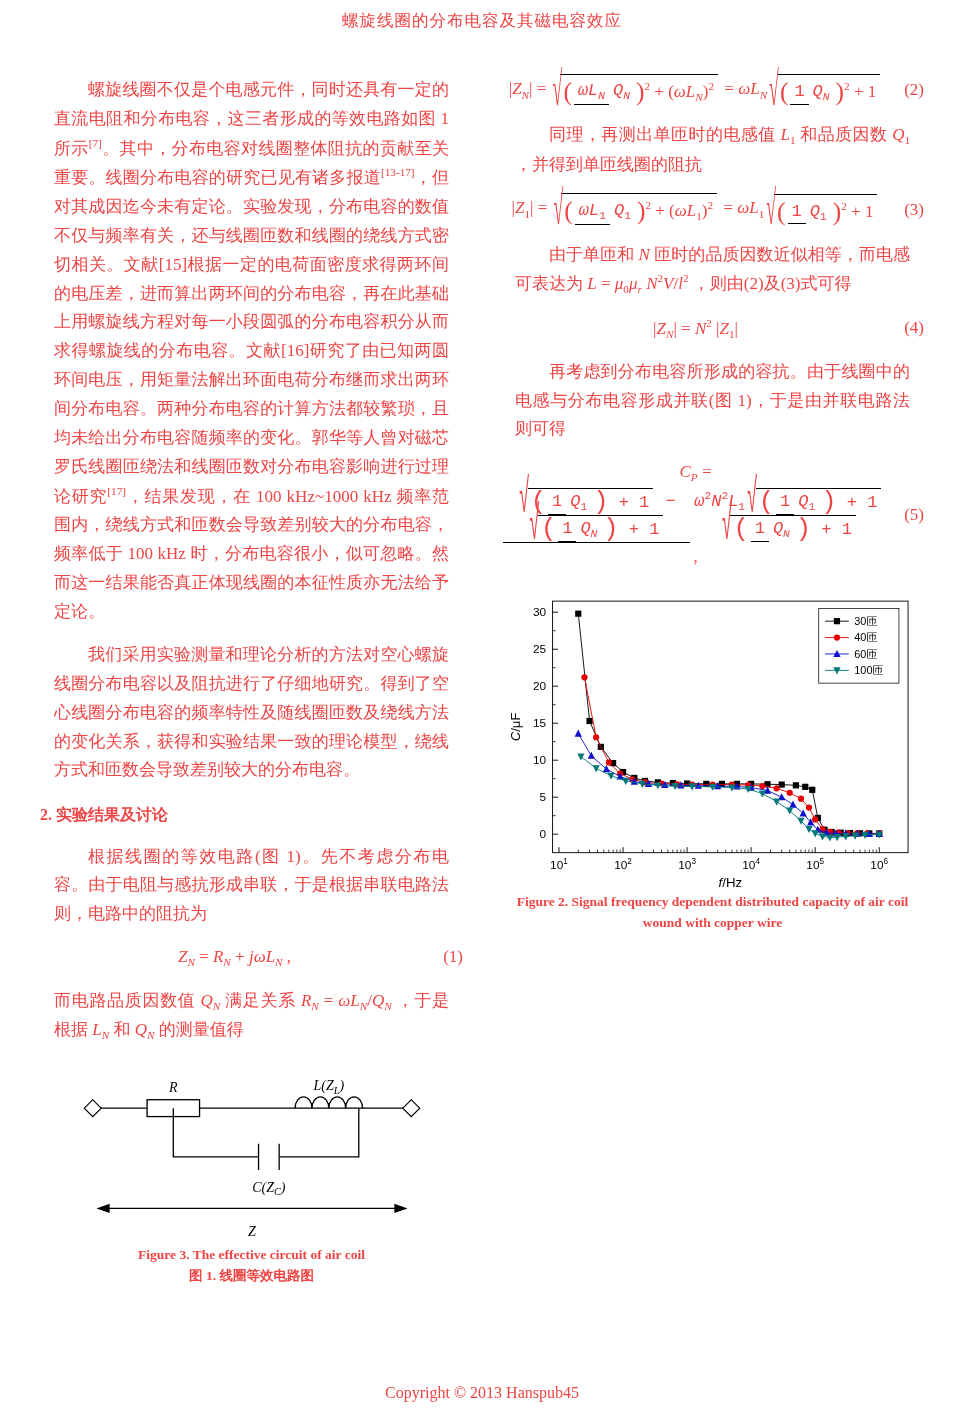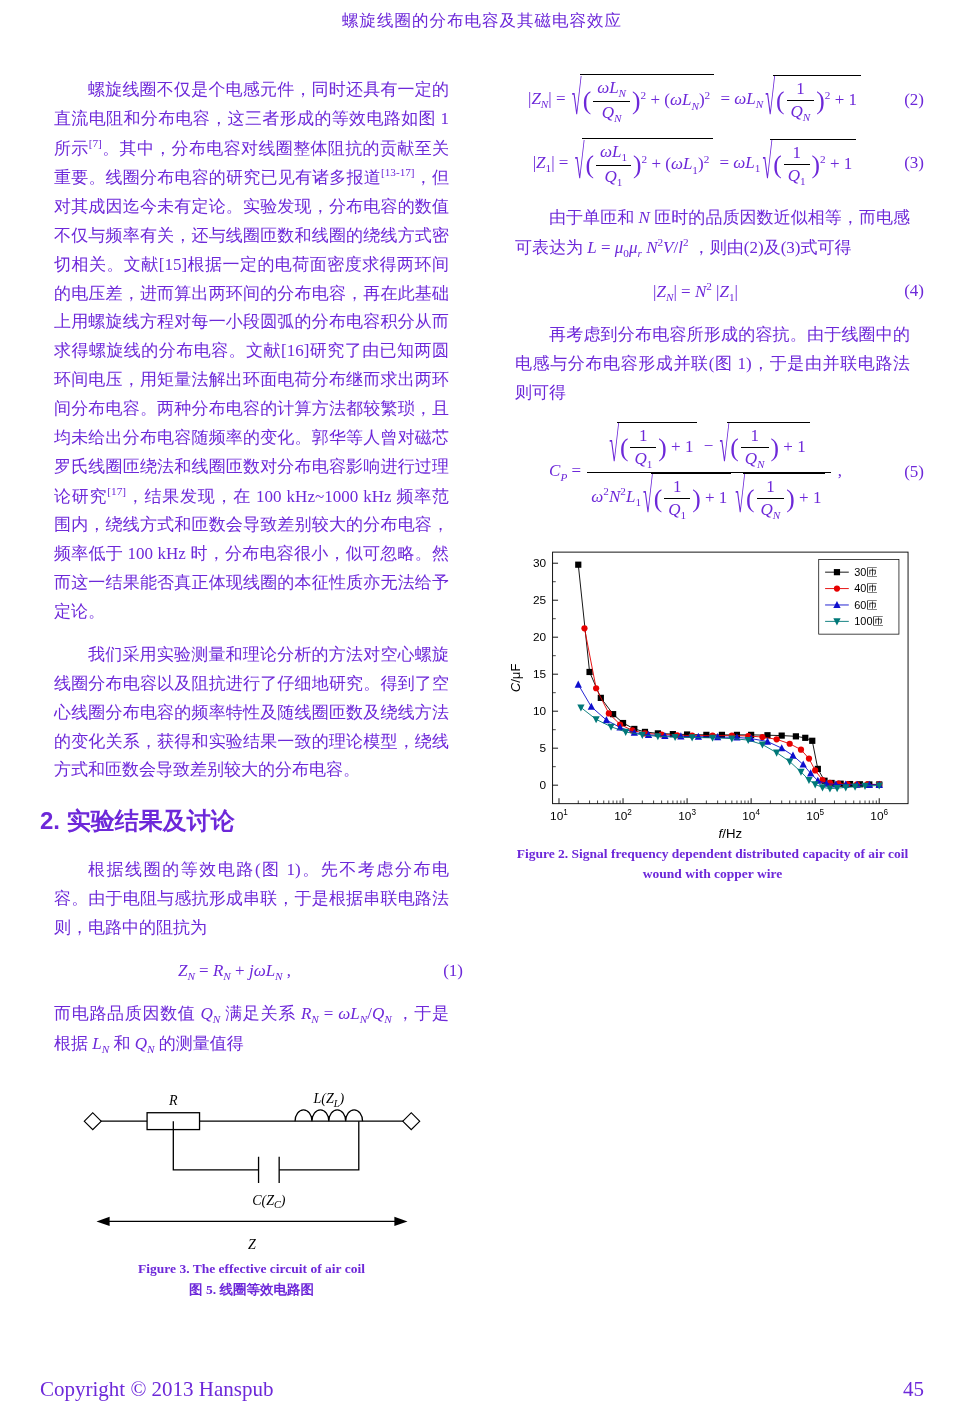--- a/index.html
+++ b/index.html
@@ -1,47 +1,47 @@
 <!DOCTYPE html>
 <html><head>
 <meta charset="utf-8">
 <style>
   html,body{margin:0;padding:0;background:#fff;}
   .page{position:relative;width:964px;height:1414px;box-sizing:border-box;
-        padding:10px 40px 0 40px;background:#fff;color:#6d28d9;
+        padding:10px 40px 0 40px;background:#fff;color:#ef4444;
         font-family:"Liberation Serif","DejaVu Serif",serif;overflow:hidden;}
   .header{text-align:center;font-size:16.5px;letter-spacing:1px;}
   .columns{display:flex;gap:38px;margin-top:30px;}
   .col{flex:0 0 423px;width:423px;font-size:17px;line-height:1.7;text-align:justify;}
   p{margin:14px;text-indent:2em;}
   p.cont{text-indent:0;}
   sup{font-size:66%;}
   sub{font-size:66%;}
-  .section-heading{font-family:Liberation Sans, sans-serif;font-weight:bold;
-        font-size:24px;margin:16px 0 14px 0;}
+  .section-heading{font-family:Liberation Serif, serif;font-weight:bold;
+        font-size:16px;margin:16px 0 14px 0;}
   
   .eqrow{display:flex;align-items:center;margin:12px 0;}
   .eqbody{flex:1;text-align:center;font-size:17px;}
   .eqno{width:34px;text-align:right;font-size:17px;}
-  .f{display:inline-flex;flex-direction:column;vertical-align:middle;margin:0 2px;line-height:1.3;}
+  .f{display:inline-flex;flex-direction:row;vertical-align:middle;margin:0 2px;line-height:1.3;font-family:Liberation Mono, monospace;}
   .f .fn{border-bottom:1px solid #000;padding:0 4px;text-align:center;}
   .f .fd{padding:0 4px;text-align:center;}
   .sq{display:inline-flex;align-items:center;vertical-align:middle;margin:0 2px;}
   .sq .sr{line-height:1;transform:scaleY(2.7);transform-origin:50% 50%;margin-right:-2px;font-size:1.05em;}
   .sq .sc{display:inline-block;border-top:1.3px solid #000;padding:2px 4px 0 3px;}
   .p{font-size:1.5em;line-height:0.9;vertical-align:middle;}
   
   .figure{margin:20px auto 0 auto;text-align:center;}
   .figure svg{display:block;margin:0 auto;}
   .figcap{font-weight:bold;font-size:13.5px;line-height:1.55;text-align:center;}
   .figcap .zh{display:block;}
   .chart text{font-family:"Liberation Sans","DejaVu Sans",sans-serif;fill:#000;}
   .fig1 text{font-family:"Liberation Serif","DejaVu Serif",serif;}
   .footer{position:absolute;left:40px;right:40px;bottom:12px;display:flex;
-        justify-content:space-between;font-size:21px;}
+        justify-content:center;font-size:16px;}
 </style>
 </head>
 <body>
 
 <div class="page">
 
   <div class="header">螺旋线圈的分布电容及其磁电容效应</div>
 
   <div class="columns">
 
@@ -80,21 +80,21 @@
           </g>
           <g font-size="15" font-style="italic" fill="#000" stroke="none">
             <text x="106" y="28" text-anchor="middle">R</text>
             <text x="272" y="26" text-anchor="middle"><tspan>L(Z</tspan><tspan dy="4" font-size="11">L</tspan><tspan dy="-4">)</tspan></text>
             <text x="208" y="134" text-anchor="middle"><tspan>C(Z</tspan><tspan dy="4" font-size="11">C</tspan><tspan dy="-4">)</tspan></text>
             <text x="190" y="181" text-anchor="middle">Z</text>
           </g>
         </svg>
         <div class="figcap">
           <span>Figure 3. The effective circuit of air coil</span>
-          <span class="zh">图 5. 线圈等效电路图</span>
+          <span class="zh">图 1. 线圈等效电路图</span>
         </div>
       </div>
     </div>
 
     <div class="col">
 
       <div class="eqrow">
         <div class="eqbody">|<i>Z</i><sub><i>N</i></sub>| = <span class="sq">
               <span class="sr">√</span>
               <span class="sc"><span class="p">(</span><span class="f">
@@ -104,20 +104,21 @@
             </span> = <i>ωL</i><sub><i>N</i></sub><span class="sq">
               <span class="sr">√</span>
               <span class="sc"><span class="p">(</span><span class="f">
                   <span class="fn">1</span>
                   <span class="fd"><i>Q</i><sub><i>N</i></sub></span>
                 </span><span class="p">)</span><sup>2</sup> + 1</span>
             </span></div>
         <div class="eqno">(2)</div>
       </div>
 
+      <p>同理，再测出单匝时的电感值 <i>L</i><sub>1</sub> 和品质因数 <i>Q</i><sub>1</sub> ，并得到单匝线圈的阻抗</p>
 
       <div class="eqrow">
         <div class="eqbody">|<i>Z</i><sub>1</sub>| = <span class="sq">
               <span class="sr">√</span>
               <span class="sc"><span class="p">(</span><span class="f">
                   <span class="fn"><i>ωL</i><sub>1</sub></span>
                   <span class="fd"><i>Q</i><sub>1</sub></span>
                 </span><span class="p">)</span><sup>2</sup> + (<i>ωL</i><sub>1</sub>)<sup>2</sup></span>
             </span> = <i>ωL</i><sub>1</sub><span class="sq">
               <span class="sr">√</span>

